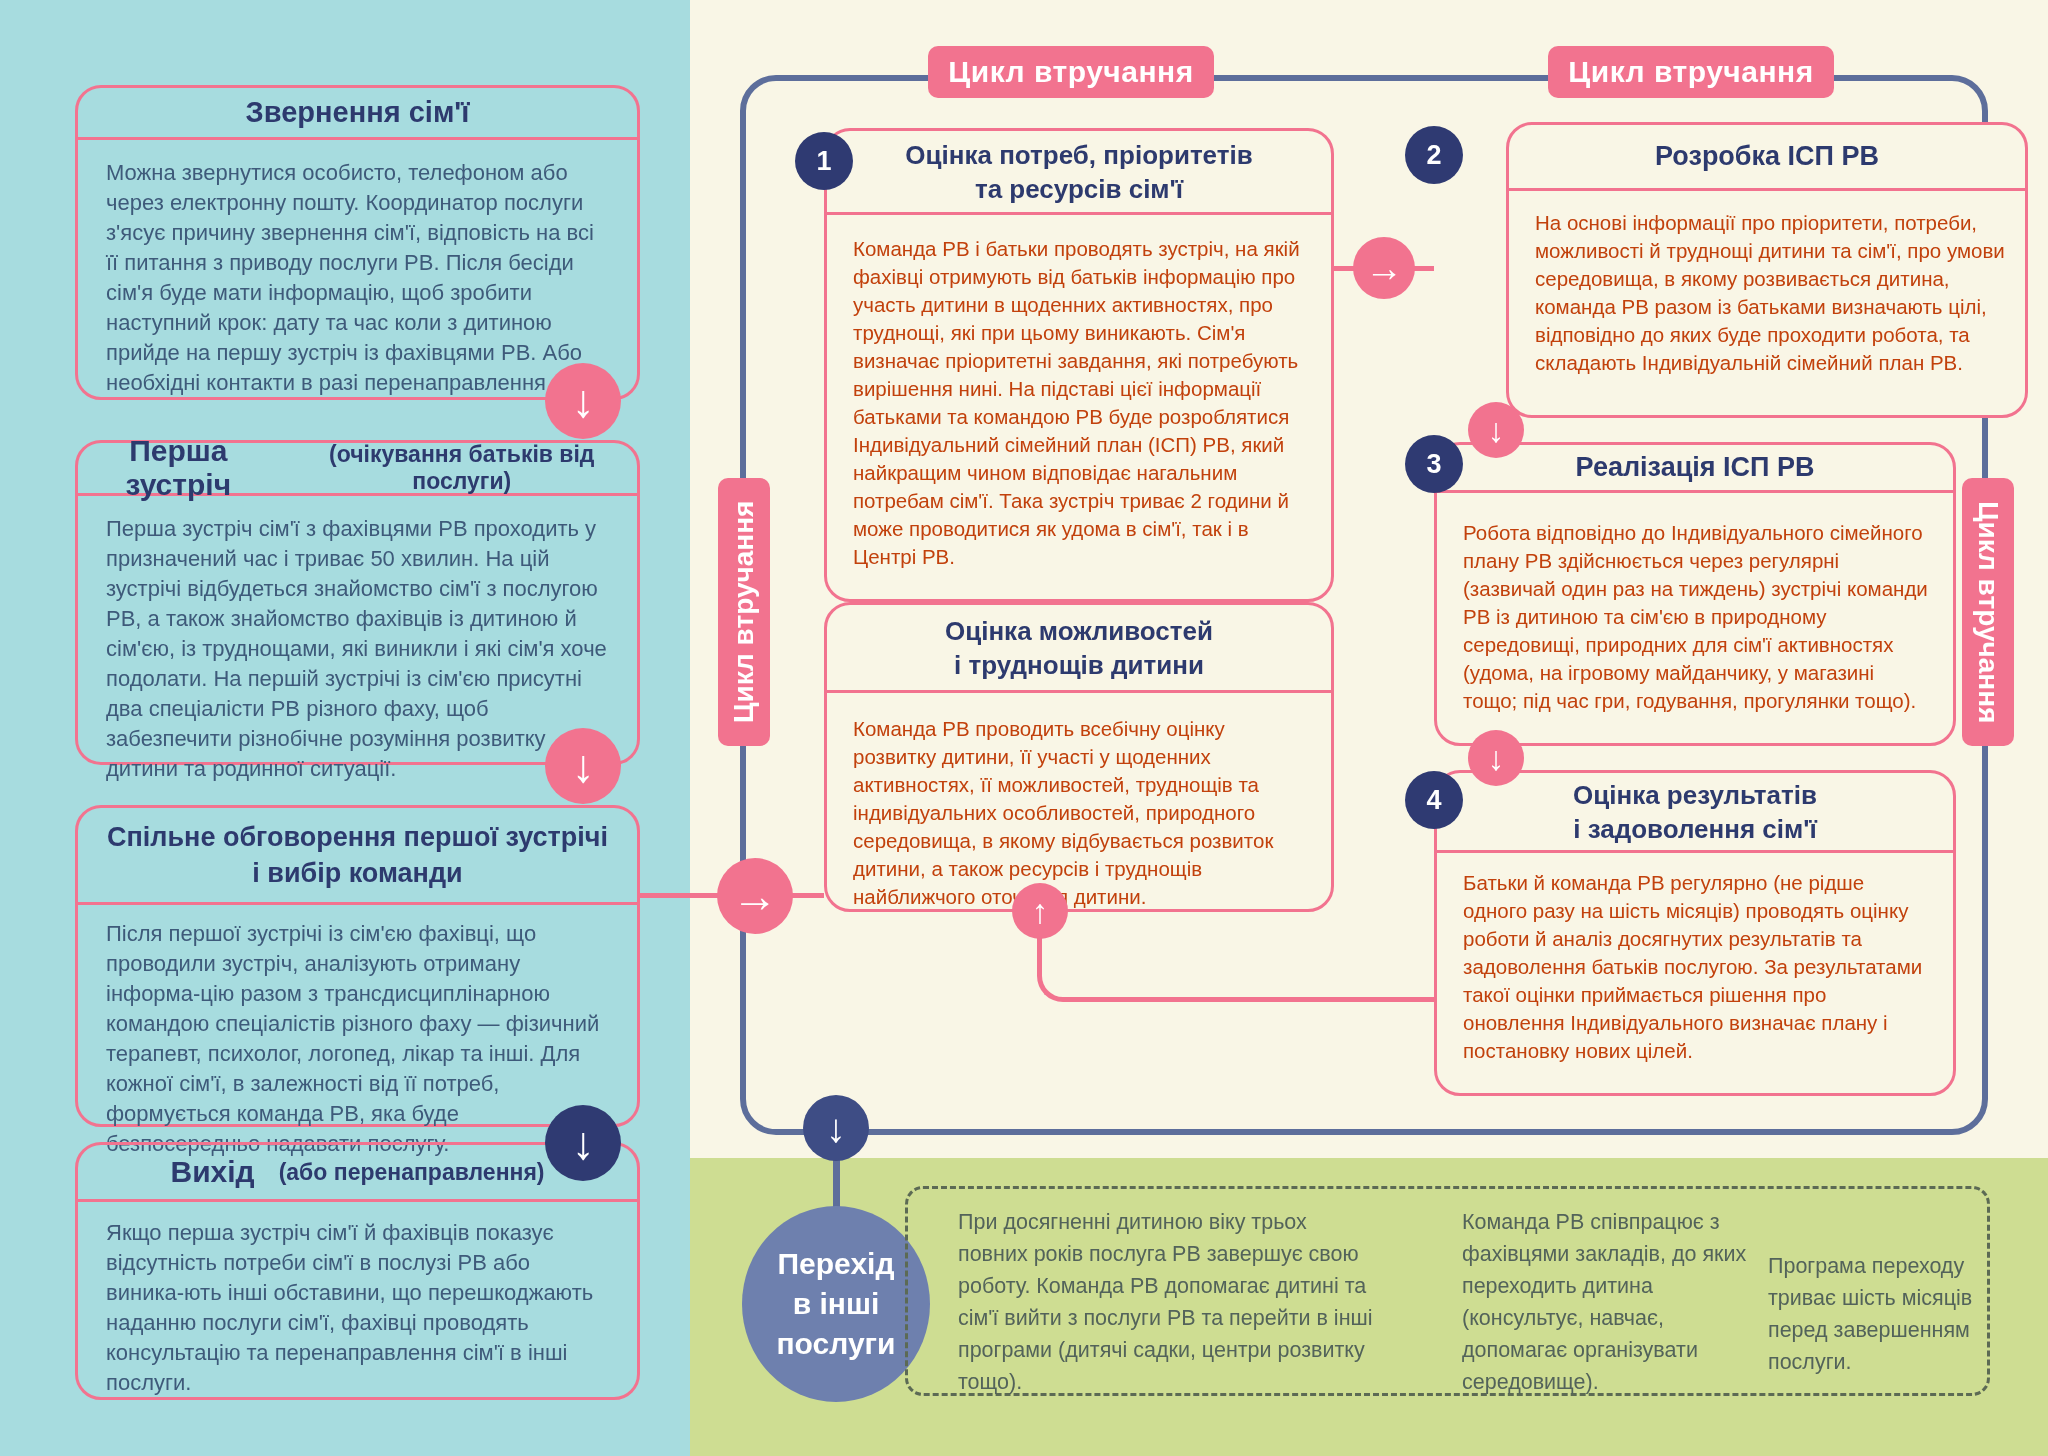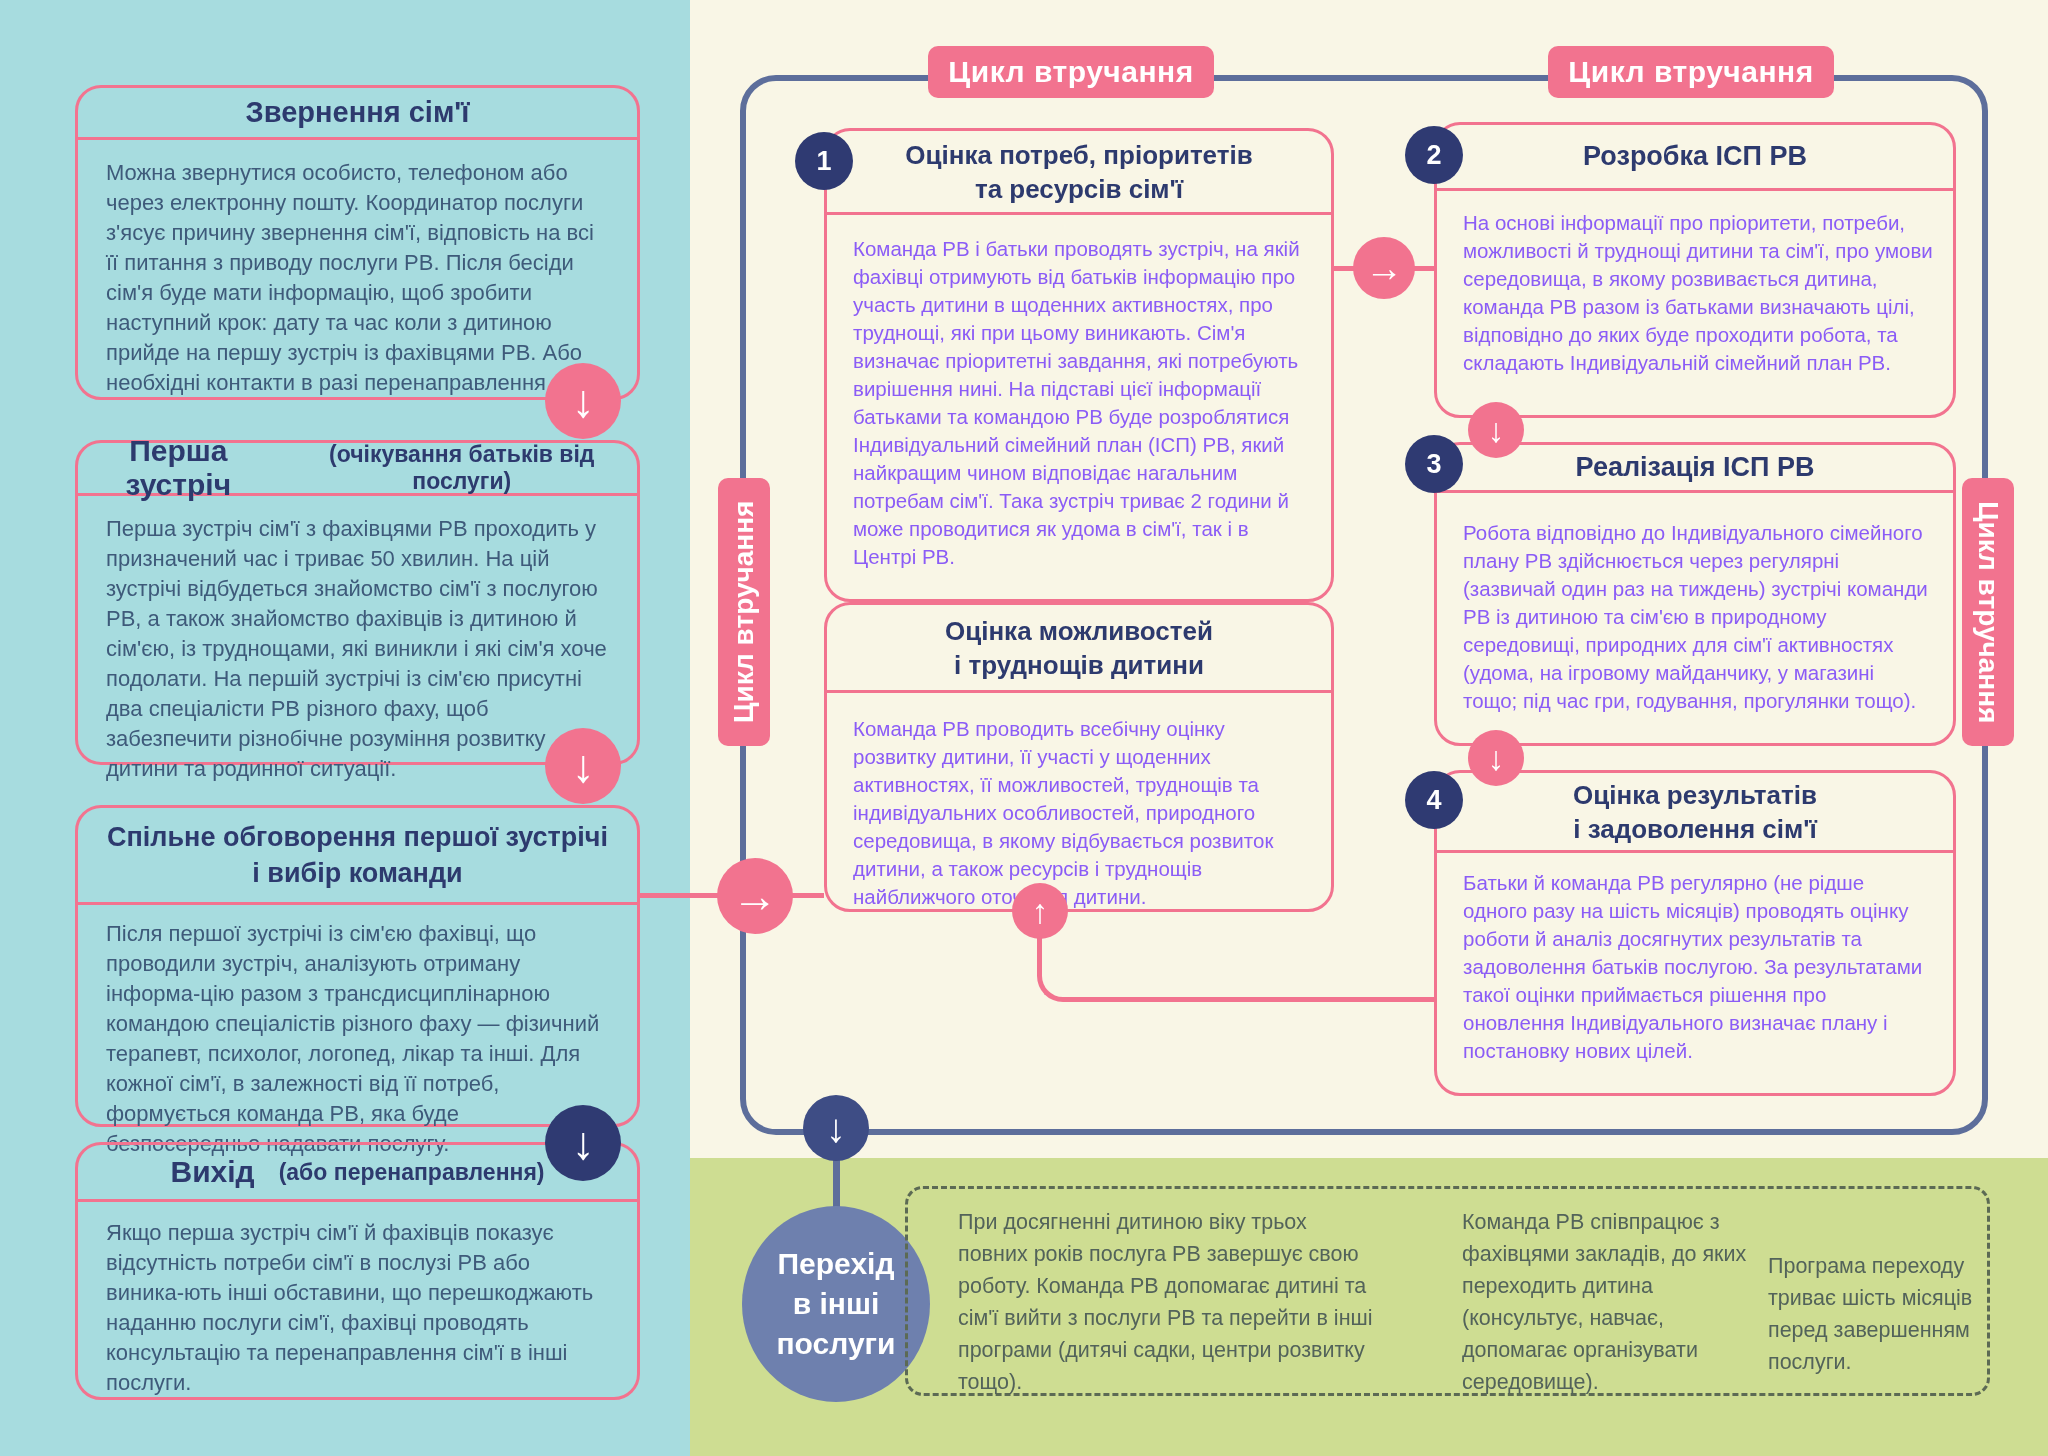--- a/index.html
+++ b/index.html
@@ -20,21 +20,21 @@
   .vpill{background:#f2738f;color:#ffffff;font-weight:bold;border-radius:10px;
          display:flex;align-items:center;justify-content:center;font-size:28px;writing-mode:vertical-rl;}
   .vpill.flip{transform:rotate(180deg);}
   
   .box{border:3px solid #f2738f;border-radius:26px;}
   .box .bhdr{display:flex;flex-direction:column;align-items:center;justify-content:center;
              text-align:center;color:#2d3a6e;font-weight:bold;border-bottom:3px solid #f2738f;
              box-sizing:border-box;width:100%;}
   .box .bbody{box-sizing:border-box;width:100%;}
   .lbody{color:#3e5a7a;font-size:22px;line-height:30px;}
-  .cbody{color:#8b5cf6;font-size:20.5px;line-height:28px;}
+  .cbody{color:#c2410c;font-size:20.5px;line-height:28px;}
   .cbox{background:#f9f6e6;}
   .hsuffix{font-size:23px;font-weight:bold;}
   
   .pline{background:#f2738f;}
   .elbow{border-left:5px solid #f2738f;border-bottom:5px solid #f2738f;border-bottom-left-radius:26px;}
   
   .circ{border-radius:50%;display:flex;align-items:center;justify-content:center;
         color:#ffffff;font-weight:bold;line-height:1;}
   .c-pink{background:#f2738f;}
   .c-navy{background:#2f3a72;}
@@ -103,21 +103,21 @@
   </div>
 
   <div class="abs box cbox" style="left:824px;top:602px;width:510px;height:310px;">
     <div class="bhdr" style="height:88px;font-size:26px;line-height:34px;">
       <span>Оцінка можливостей</span>
       <span>і труднощів дитини</span>
     </div>
     <div class="bbody cbody" style="padding:22px 20px 0 26px;">Команда РВ проводить всебічну оцінку розвитку дитини, її участі у щоденних активностях, її можливостей, труднощів та індивідуальних особливостей, природного середовища, в якому відбувається розвиток дитини, а також ресурсів і труднощів найближчого оточення дитини.</div>
   </div>
 
-  <div class="abs box cbox" style="left:1434px;top:122px;width:522px;height:296px;">
+  <div class="abs box cbox" style="left:1506px;top:122px;width:522px;height:296px;">
     <div class="bhdr" style="height:66px;font-size:27px;">
       <span>Розробка ІСП РВ</span>
     </div>
     <div class="bbody cbody" style="padding:18px 20px 0 26px;">На основі інформації про пріоритети, потреби, можливості й труднощі дитини та сім'ї, про умови середовища, в якому розвивається дитина, команда РВ разом із батьками визначають цілі, відповідно до яких буде проходити робота, та складають Індивідуальній сімейний план РВ.</div>
   </div>
 
   <div class="abs box cbox" style="left:1434px;top:442px;width:522px;height:304px;">
     <div class="bhdr" style="height:48px;font-size:27px;text-align:center;">
       <span>Реалізація ІСП РВ</span>
     </div>

